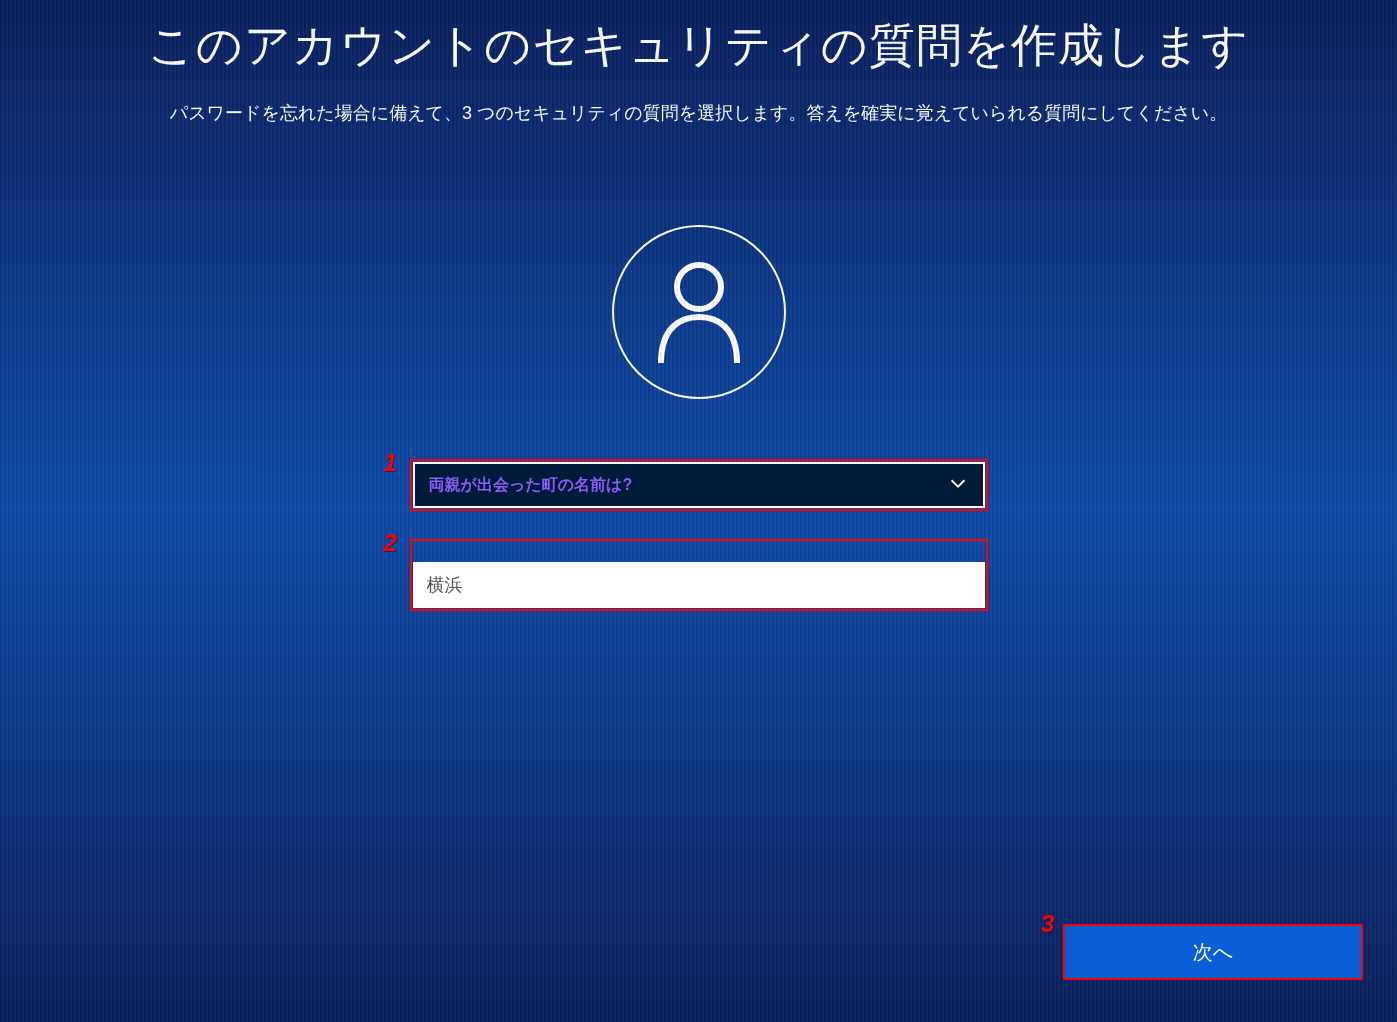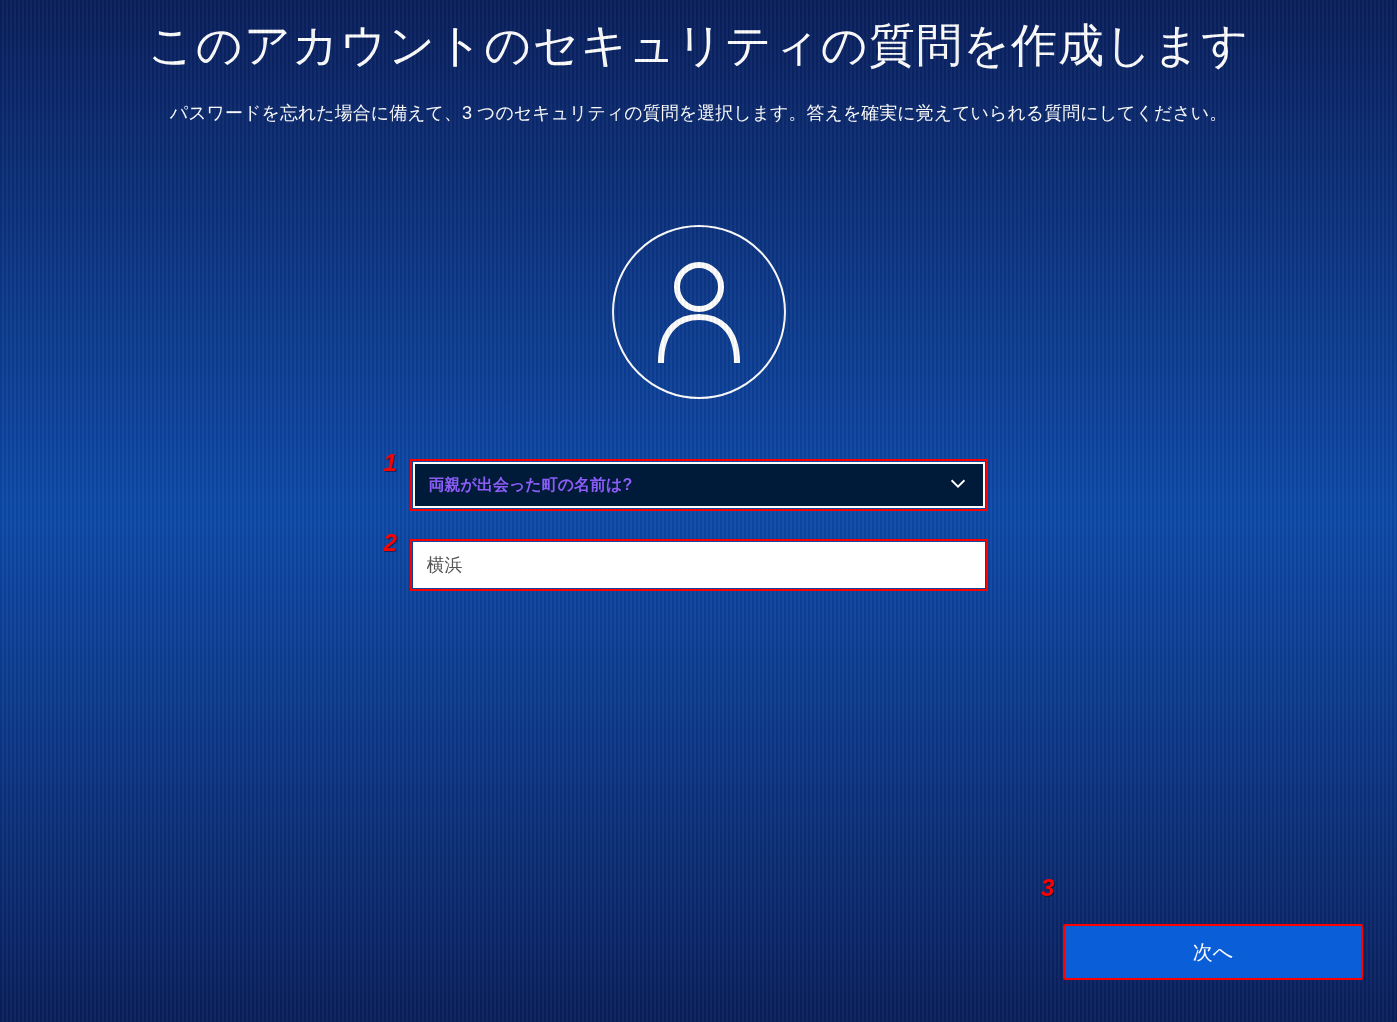--- a/index.html
+++ b/index.html
@@ -113,20 +113,21 @@
     .answer-input {
       width: 100%;
       height: 46px;
       border: none;
       outline: none;
       background: #ffffff;
       color: #555555;
       font-size: 18px;
       padding: 0 14px;
       font-family: inherit;
+      margin-top: 20px;
     }
     .next-wrap {
       position: absolute;
       right: 34px;
       bottom: 42px;
     }
     .next-annot-num {
       position: absolute;
       left: -22px;
       top: -14px;
@@ -141,21 +142,20 @@
       width: 300px;
       height: 56px;
       background: #0a5ed8;
       color: #ffffff;
       border: 1px solid rgba(255,255,255,0.25);
       font-size: 20px;
       font-family: inherit;
       cursor: pointer;
       border-radius: 2px;
       border: 2px solid #ff0000;
-      margin-top: 36px;
     }
   </style>
 </head>
 <body>
 
 <h1 class="page-title">このアカウントのセキュリティの質問を作成します</h1>
 
 <p class="page-subtitle">パスワードを忘れた場合に備えて、3 つのセキュリティの質問を選択します。答えを確実に覚えていられる質問にしてください。</p>
 
 <div class="avatar-wrap">

